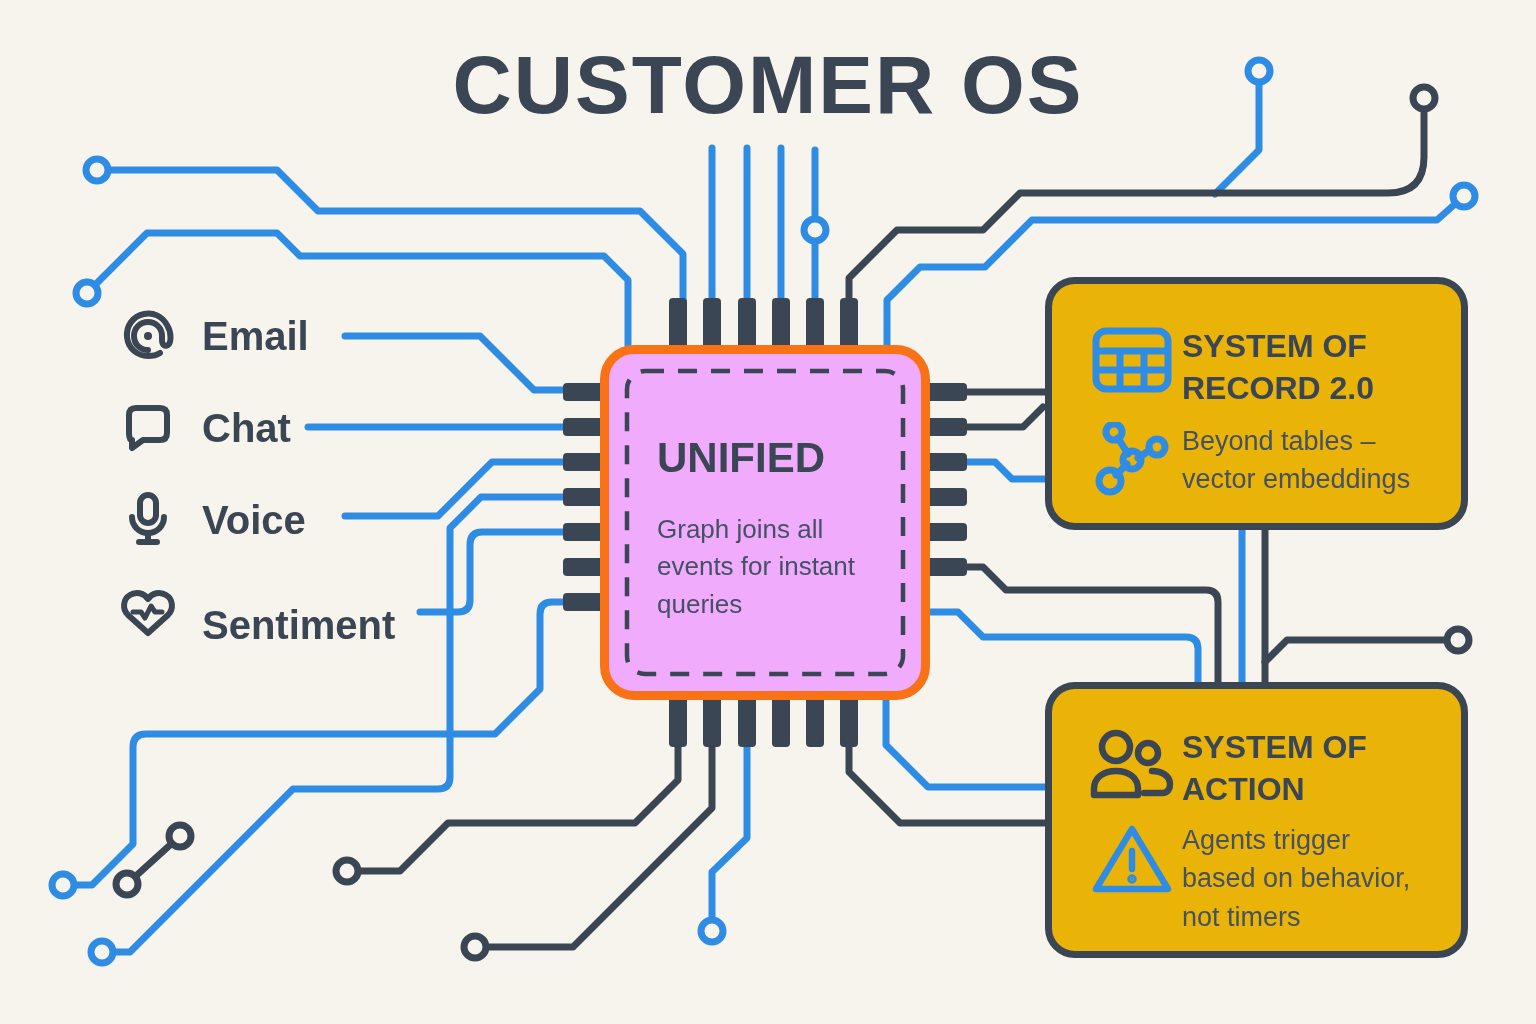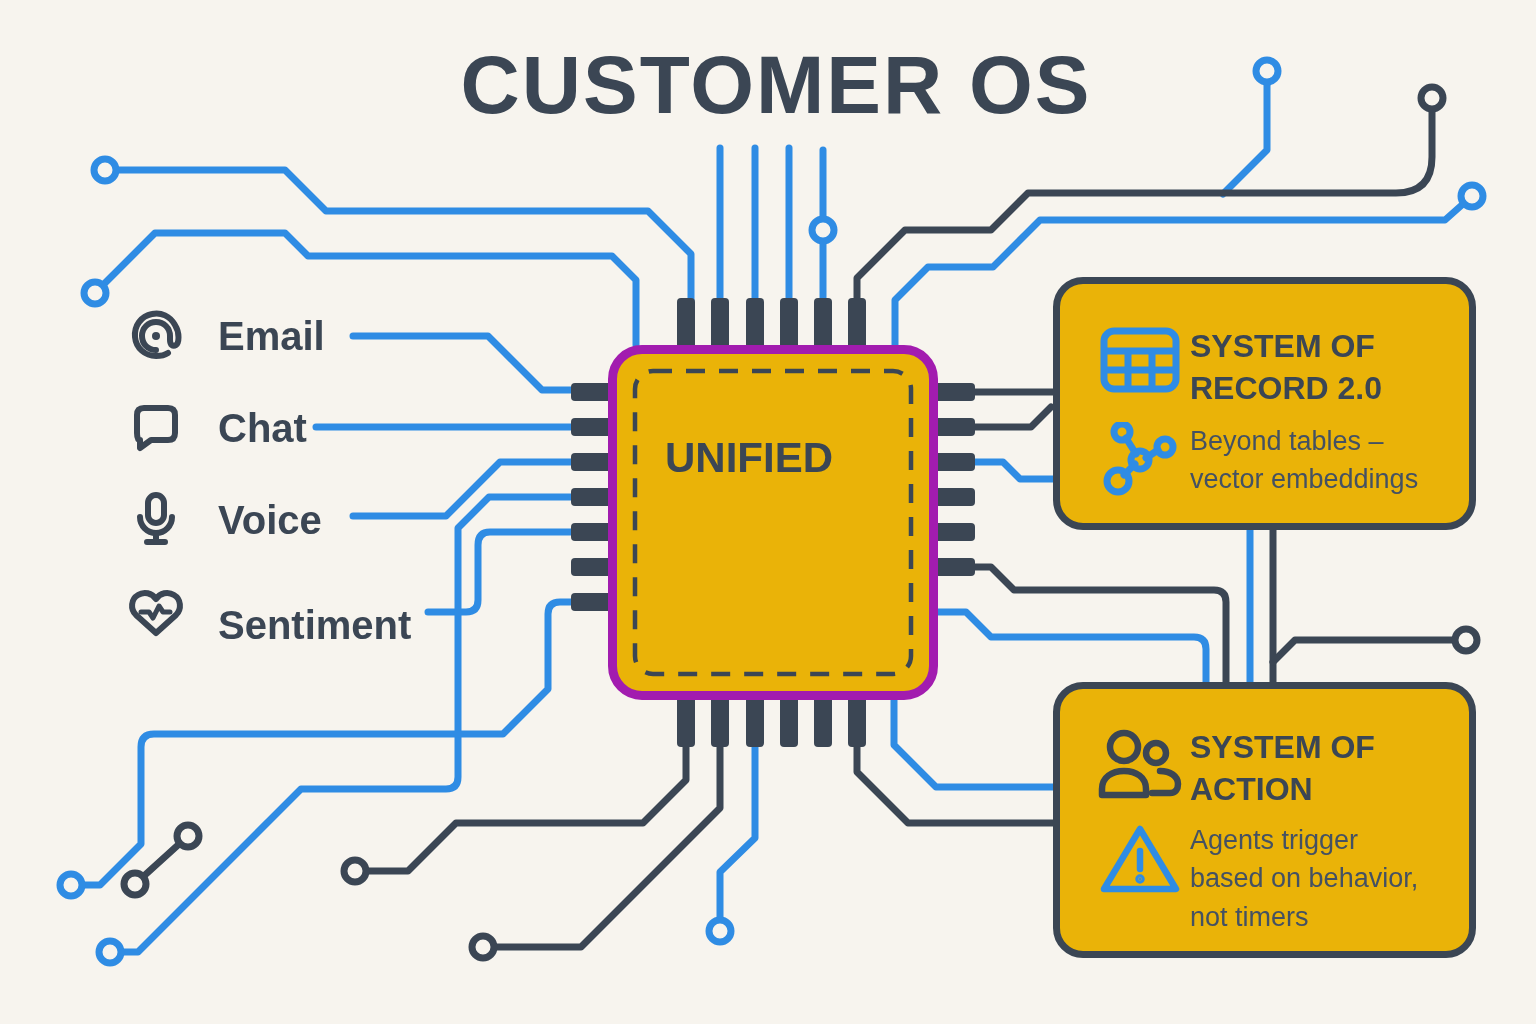--- a/index.html
+++ b/index.html
@@ -3,35 +3,35 @@
 <meta charset="utf-8">
 <style>
   html,body{margin:0;padding:0;}
   body{
     width:1536px;height:1024px;overflow:hidden;
     background:#f7f4ee;
     font-family:"Liberation Sans", sans-serif;
     color:#3b4654;
     position:relative;
   }
-  .stage{position:absolute;left:8px;top:0;width:1248px;height:1024px;}
+  .stage{position:absolute;left:0;top:0;width:1248px;height:1024px;}
   .traces{position:absolute;left:0;top:0;z-index:1;}
   .page-title{
     position:absolute;left:0;top:38px;width:1536px;text-align:center;
     font-size:82px;font-weight:bold;letter-spacing:2px;color:#3b4654;z-index:3;
   }
   
-  .channel{position:absolute;left:112px;height:72px;display:flex;align-items:center;z-index:3;gap:8px;}
+  .channel{position:absolute;left:112px;height:72px;display:flex;align-items:center;z-index:3;}
   .channel .cicon{width:72px;height:72px;display:flex;align-items:center;justify-content:center;}
   .channel .clabel{margin-left:18px;font-size:40px;font-weight:bold;color:#3b4654;}
   
   .chip{
     position:absolute;left:600px;top:345px;width:330px;height:355px;
-    box-sizing:border-box;border:9px solid #a21caf;border-radius:34px;
-    background:#eab308;z-index:2;
+    box-sizing:border-box;border:9px solid #f97316;border-radius:34px;
+    background:#f0abfc;z-index:2;
   }
   .chip-inner{position:absolute;left:15px;top:14px;}
   .chip-text{position:absolute;left:48px;top:78px;width:230px;z-index:3;}
   .chip-title{font-size:42px;font-weight:bold;line-height:1.25;color:#3b4654;}
   .chip-desc{margin-top:26px;font-size:26px;line-height:1.45;color:#445163;width:230px;}
   
   .infobox{
     position:absolute;left:1045px;width:423px;box-sizing:border-box;
     border:7px solid #3b4654;border-radius:30px;background:#eab308;z-index:2;
   }
@@ -181,20 +181,21 @@
   </div>
 
   <div class="chip">
     <svg class="chip-inner" width="282" height="309" viewBox="0 0 282 309">
       <rect x="3" y="3" width="276" height="303" rx="18" fill="none" stroke="#3b4654" stroke-width="4.5" stroke-dasharray="19 14"></rect>
     </svg>
     <div class="chip-text">
       <div class="chip-title">
         <span>UNIFIED</span><br>
       </div>
+      <div class="chip-desc">Graph joins all events for instant queries</div>
     </div>
   </div>
 
   <div class="infobox box-record">
     <div class="box-row" style="top:42px;">
       <span class="box-icon">
         <svg width="82" height="68" viewBox="0 0 82 68" fill="none" stroke="#2f8ce4" stroke-width="7" stroke-linejoin="round">
           <rect x="5" y="5" width="72" height="58" rx="10"></rect>
           <path d="M5,25 H77"></path>
           <path d="M29,25 V63 M53,25 V63"></path>

